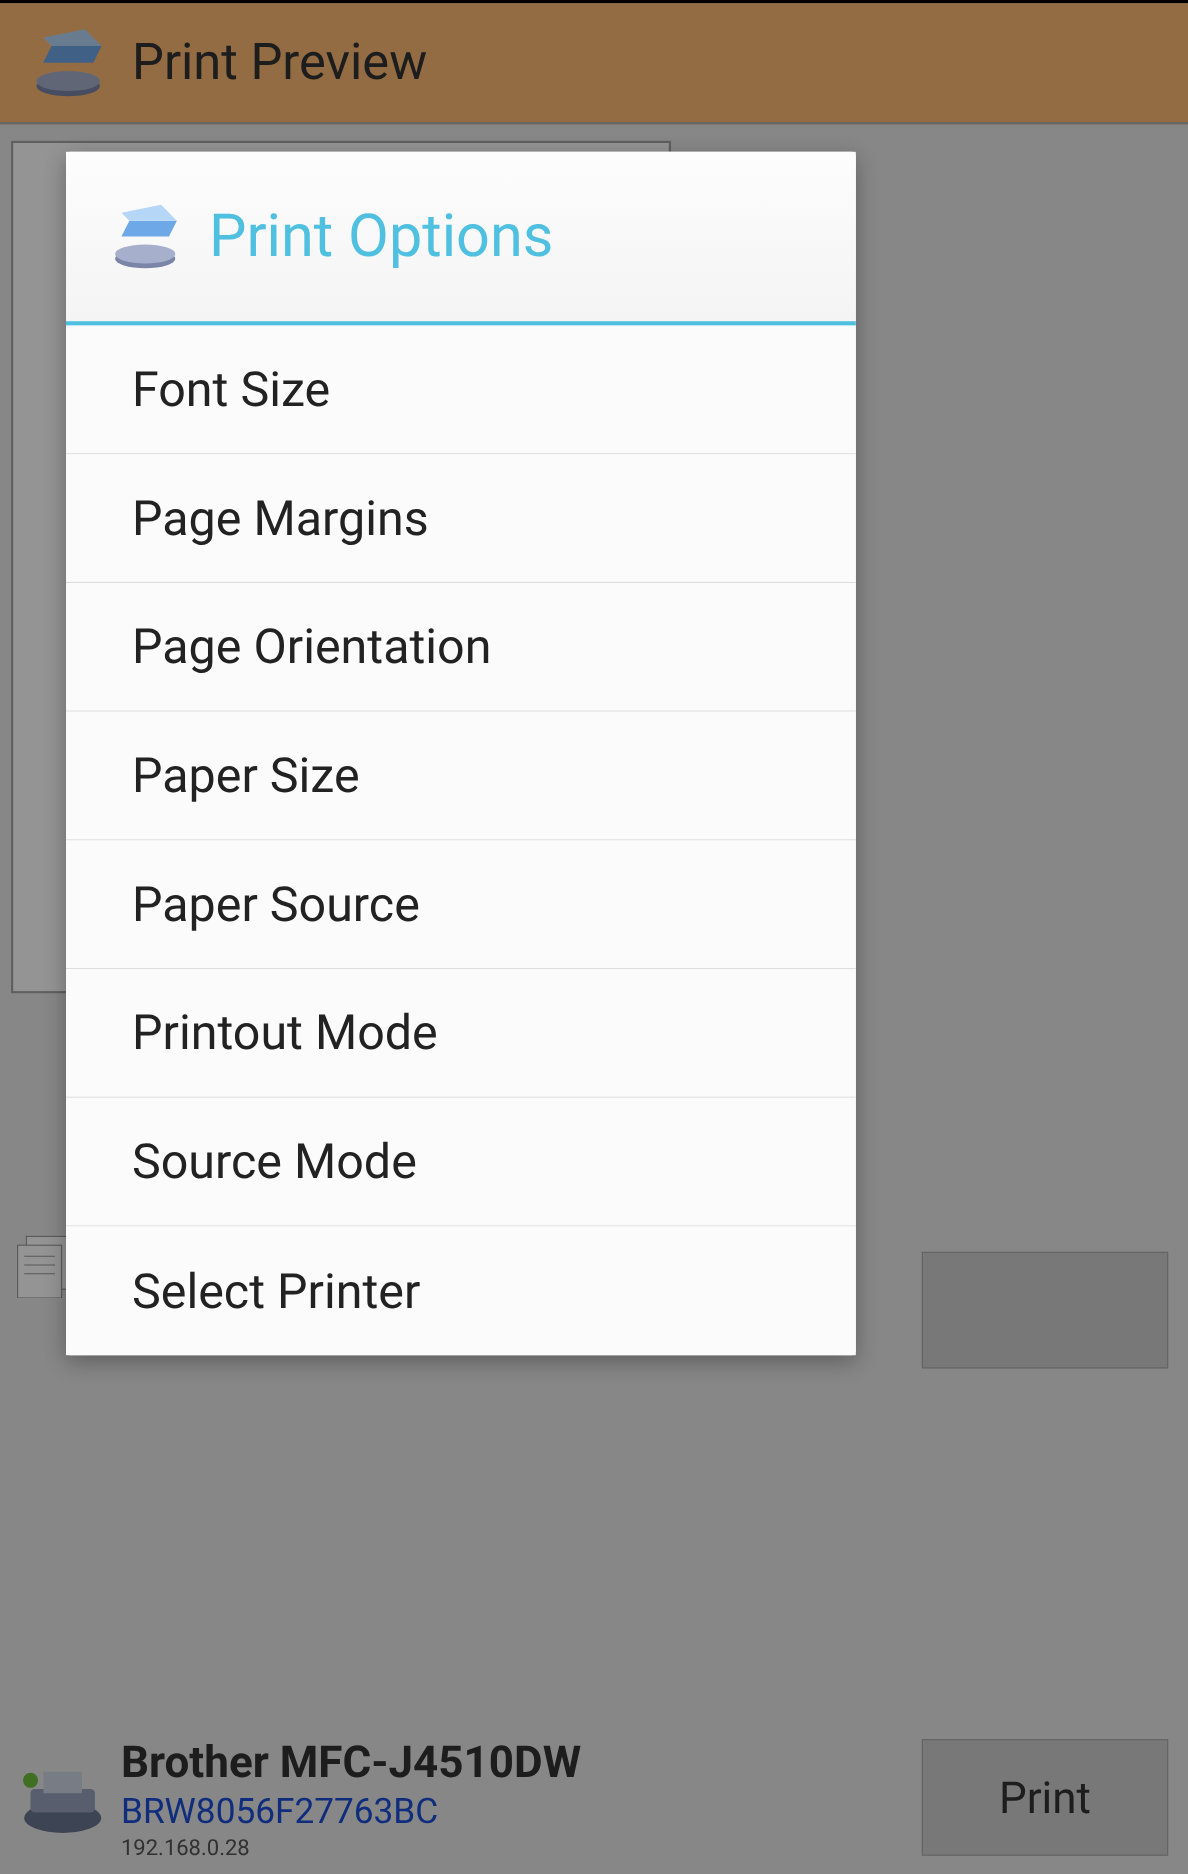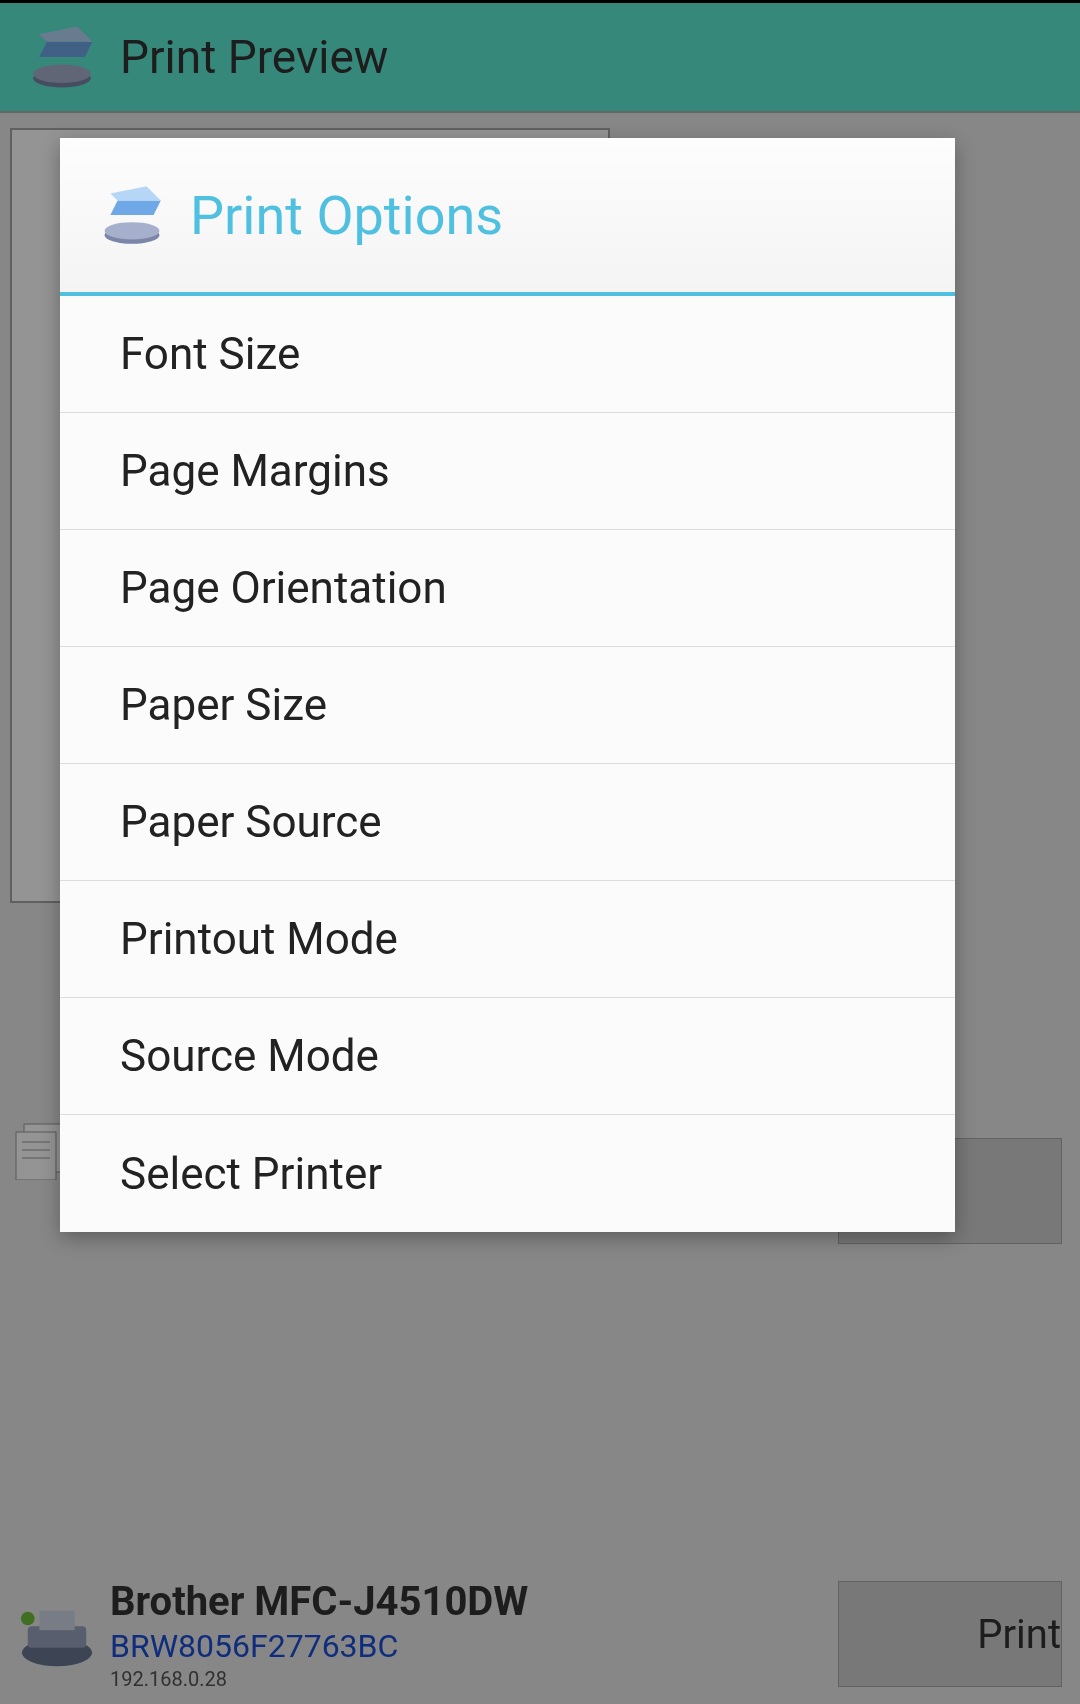--- a/index.html
+++ b/index.html
@@ -14,21 +14,21 @@
 .topbar {
   position: absolute;
   top: 0; left: 0; right: 0;
   height: 3px;
   background: #000;
 }
 .header {
   position: absolute;
   top: 3px; left: 0; right: 0;
   height: 110px;
-  background: #5eead4;
+  background: #fdba74;
   border-bottom: 2px solid #b0b0b0;
   display: flex;
   align-items: center;
   padding-left: 24px;
 }
 .header .scanner-icon {
   width: 76px; height: 76px;
   margin-right: 20px;
   position: relative;
 }
@@ -76,21 +76,21 @@
 .printer-host { font-size: 32px; color: #1d4ed8; }
 .printer-ip   { font-size: 20px; color: #555; }
 .print-btn {
   width: 224px; height: 106px;
   background: #cfcfcf;
   border: 1px solid #aaa;
   font-size: 40px;
   color: #333;
   display: flex;
   align-items: center;
-  justify-content: flex-end;
+  justify-content: center;
 }
 .options-btn-slot {
   position: absolute;
   right: 18px;
   top: 1138px;
   width: 224px; height: 106px;
   background: #cfcfcf;
   border: 1px solid #aaa;
 }
 .doc-icon {
@@ -101,21 +101,21 @@
 }
 .overlay {
   position: absolute;
   top: 0; left: 0; right: 0; bottom: 0;
   background: rgba(0,0,0,0.42);
 }
 .dialog {
   position: absolute;
   top: 138px;
   left: 60px;
-  width: 895px;
+  width: 718px;
   background: #fbfbfb;
   border-radius: 4px;
   box-shadow: 0 6px 20px rgba(0,0,0,0.3);
 }
 .dialog-header {
   height: 158px;
   display: flex;
   align-items: center;
   padding-left: 36px;
   border-bottom: 4px solid #4fc0e0;

